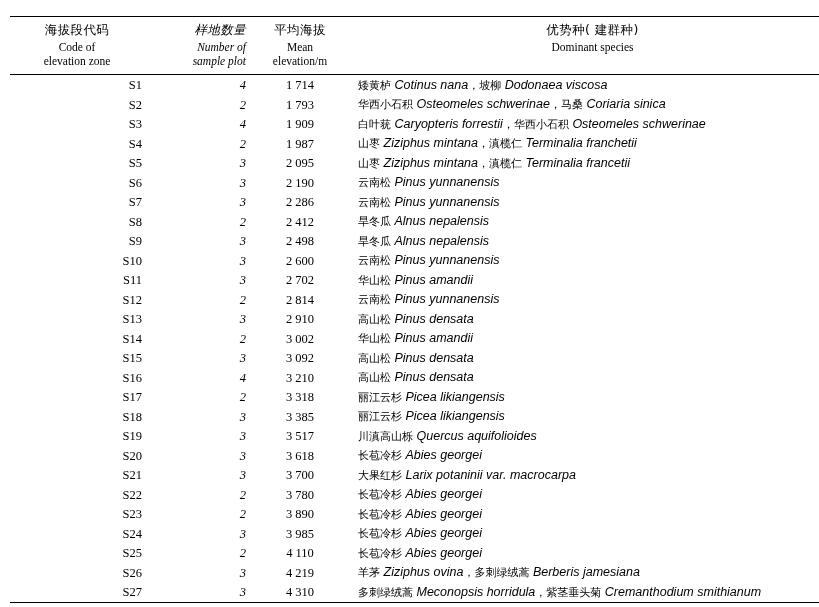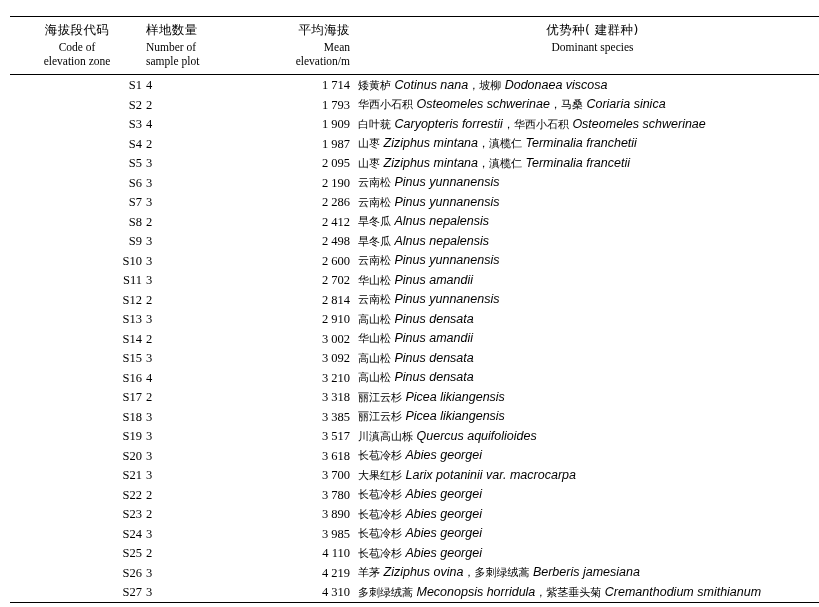--- a/index.html
+++ b/index.html
@@ -41,22 +41,22 @@
   .rule-bottom {
     border-bottom: 1.6px solid #000;
   }
   tbody td {
     font-size: 12.5px;
     line-height: 1.12;
     padding: 2.6px 2px;
     vertical-align: middle;
   }
   .col-code   { width: 130px; text-align: center; }
-  .col-plots  { width: 100px; text-align: left; }
-  .col-elev   { width: 100px; text-align: right; }
+  .col-plots  { width: 100px; text-align: right; font-style: italic; }
+  .col-elev   { width: 100px; text-align: center; }
   .col-domin  { width: 469px; text-align: left; padding-left: 6px !important; }
   .hdr-cn {
     display: block;
     font-family: "DejaVu Sans", sans-serif;
     font-size: 12.5px;
     letter-spacing: 0.4px;
     margin-bottom: 1px;
   }
   .hdr-en {
     display: block;

